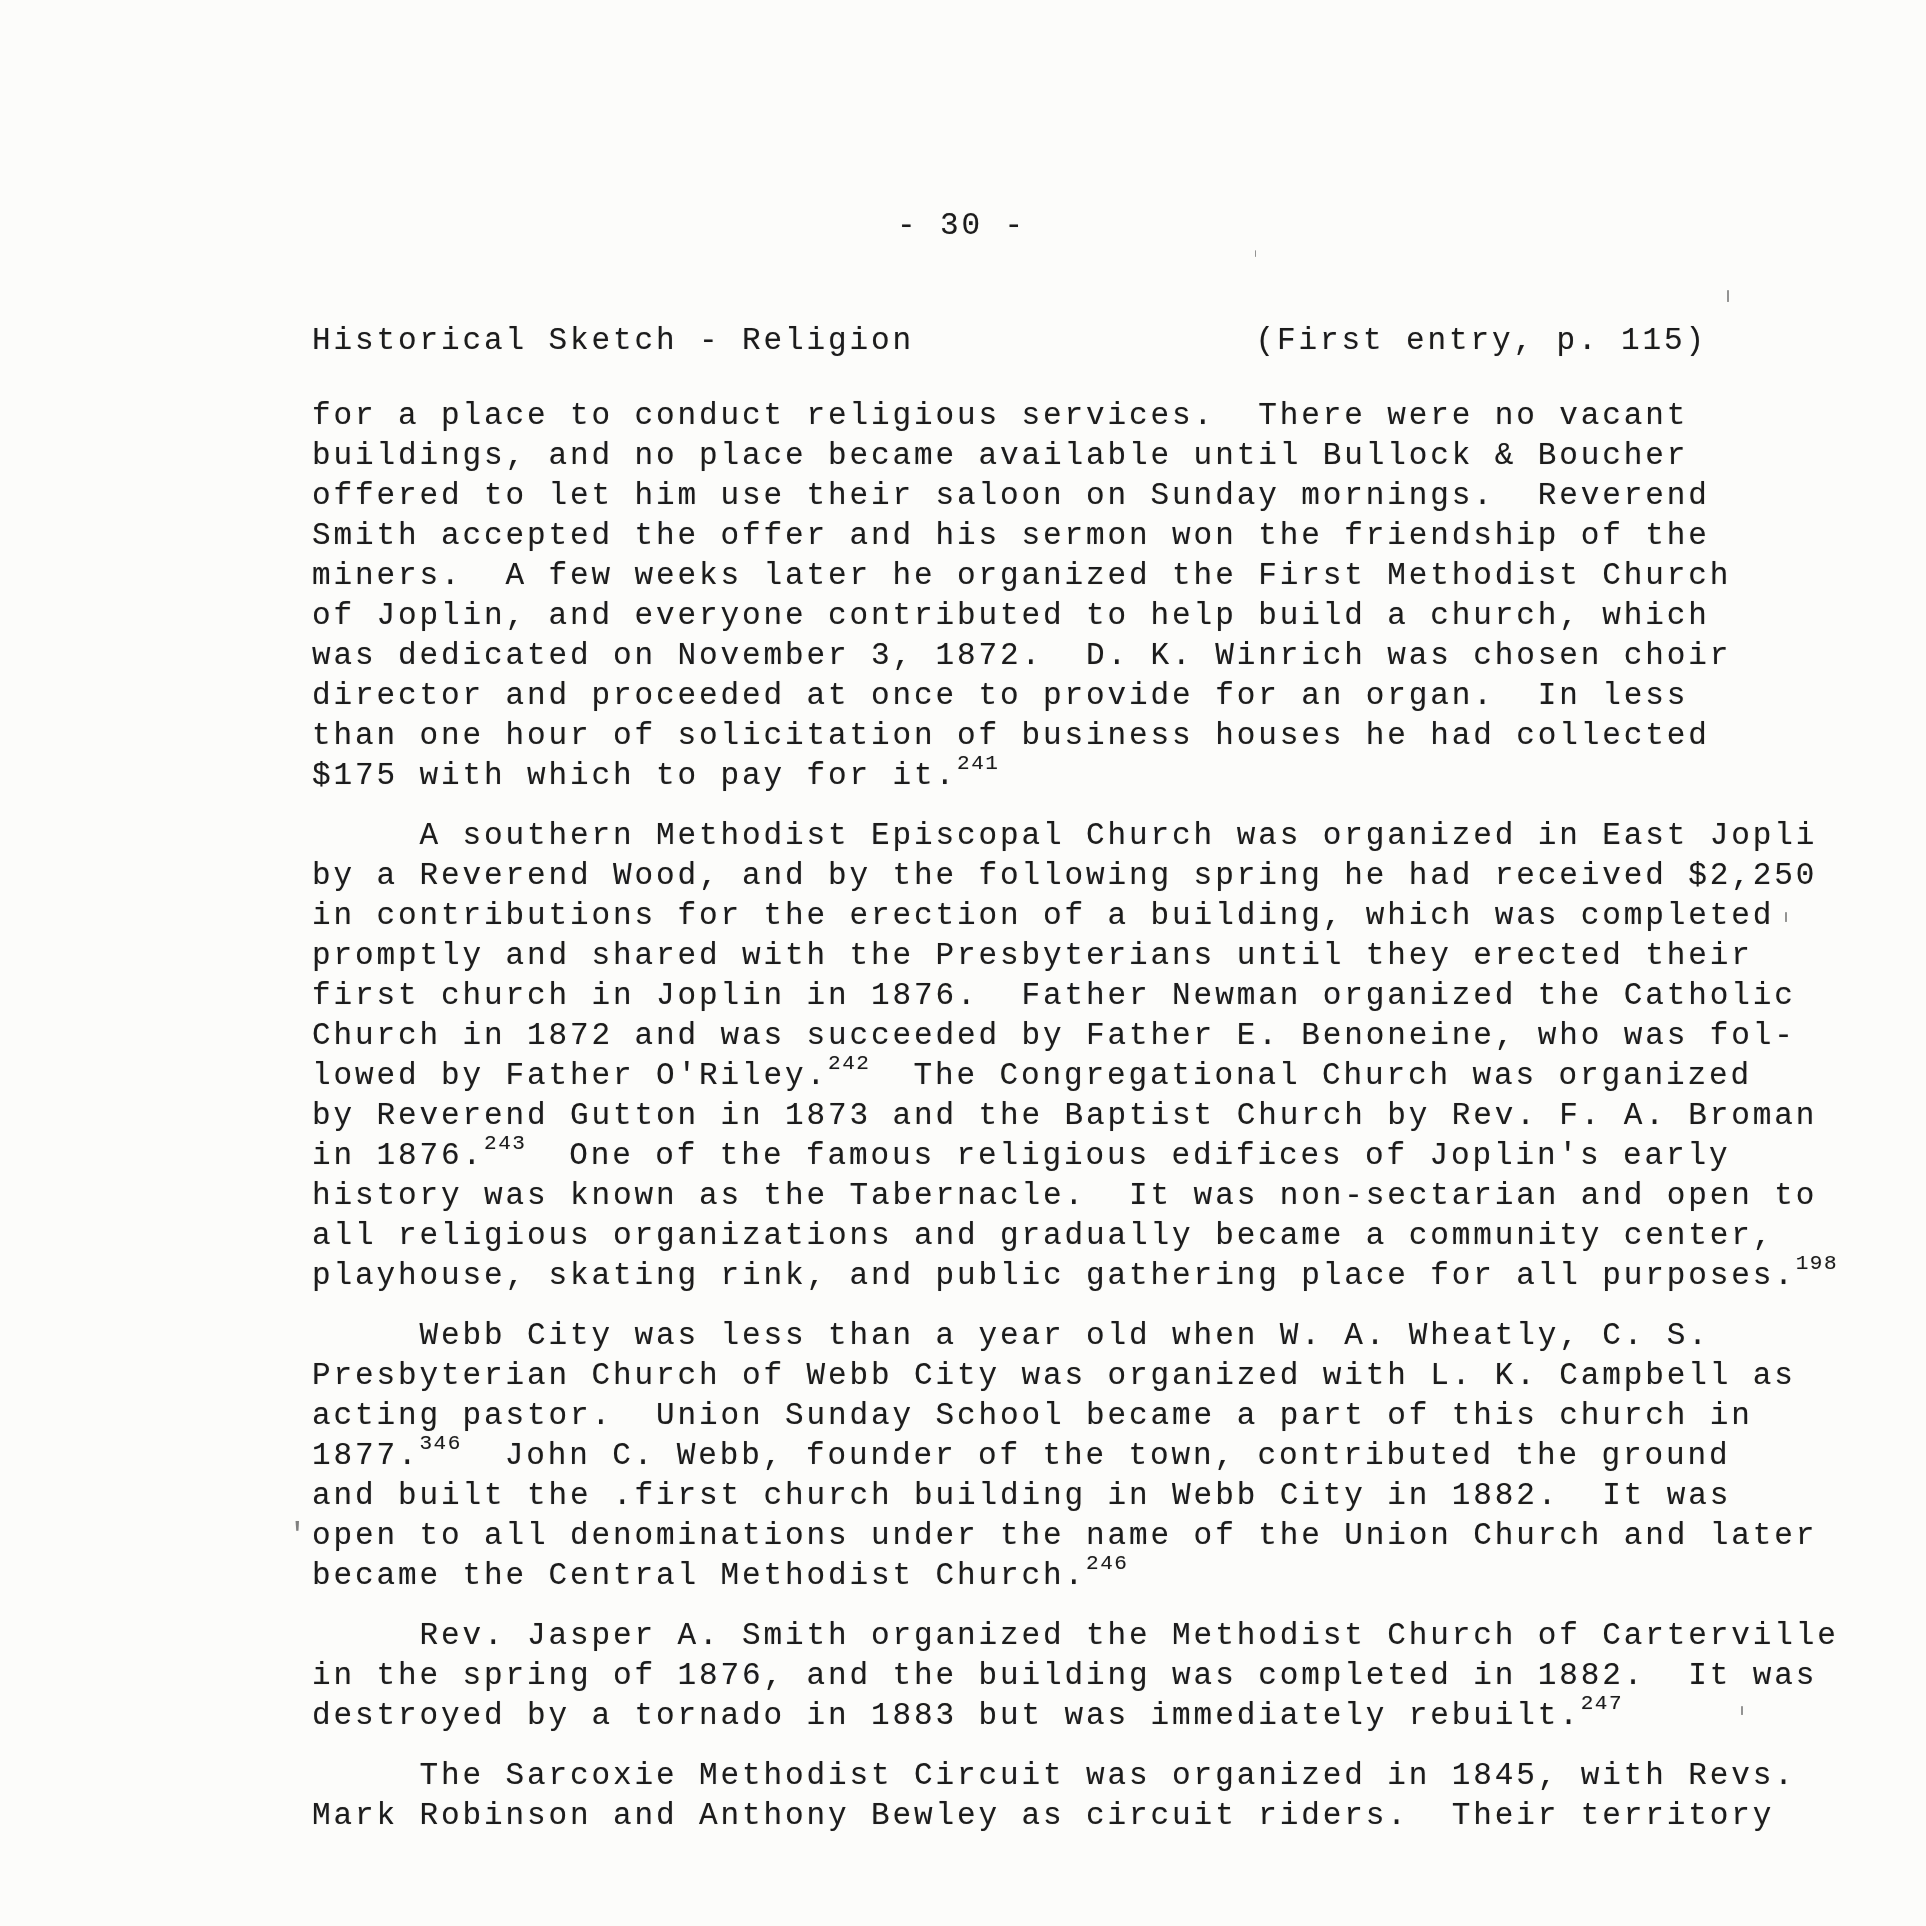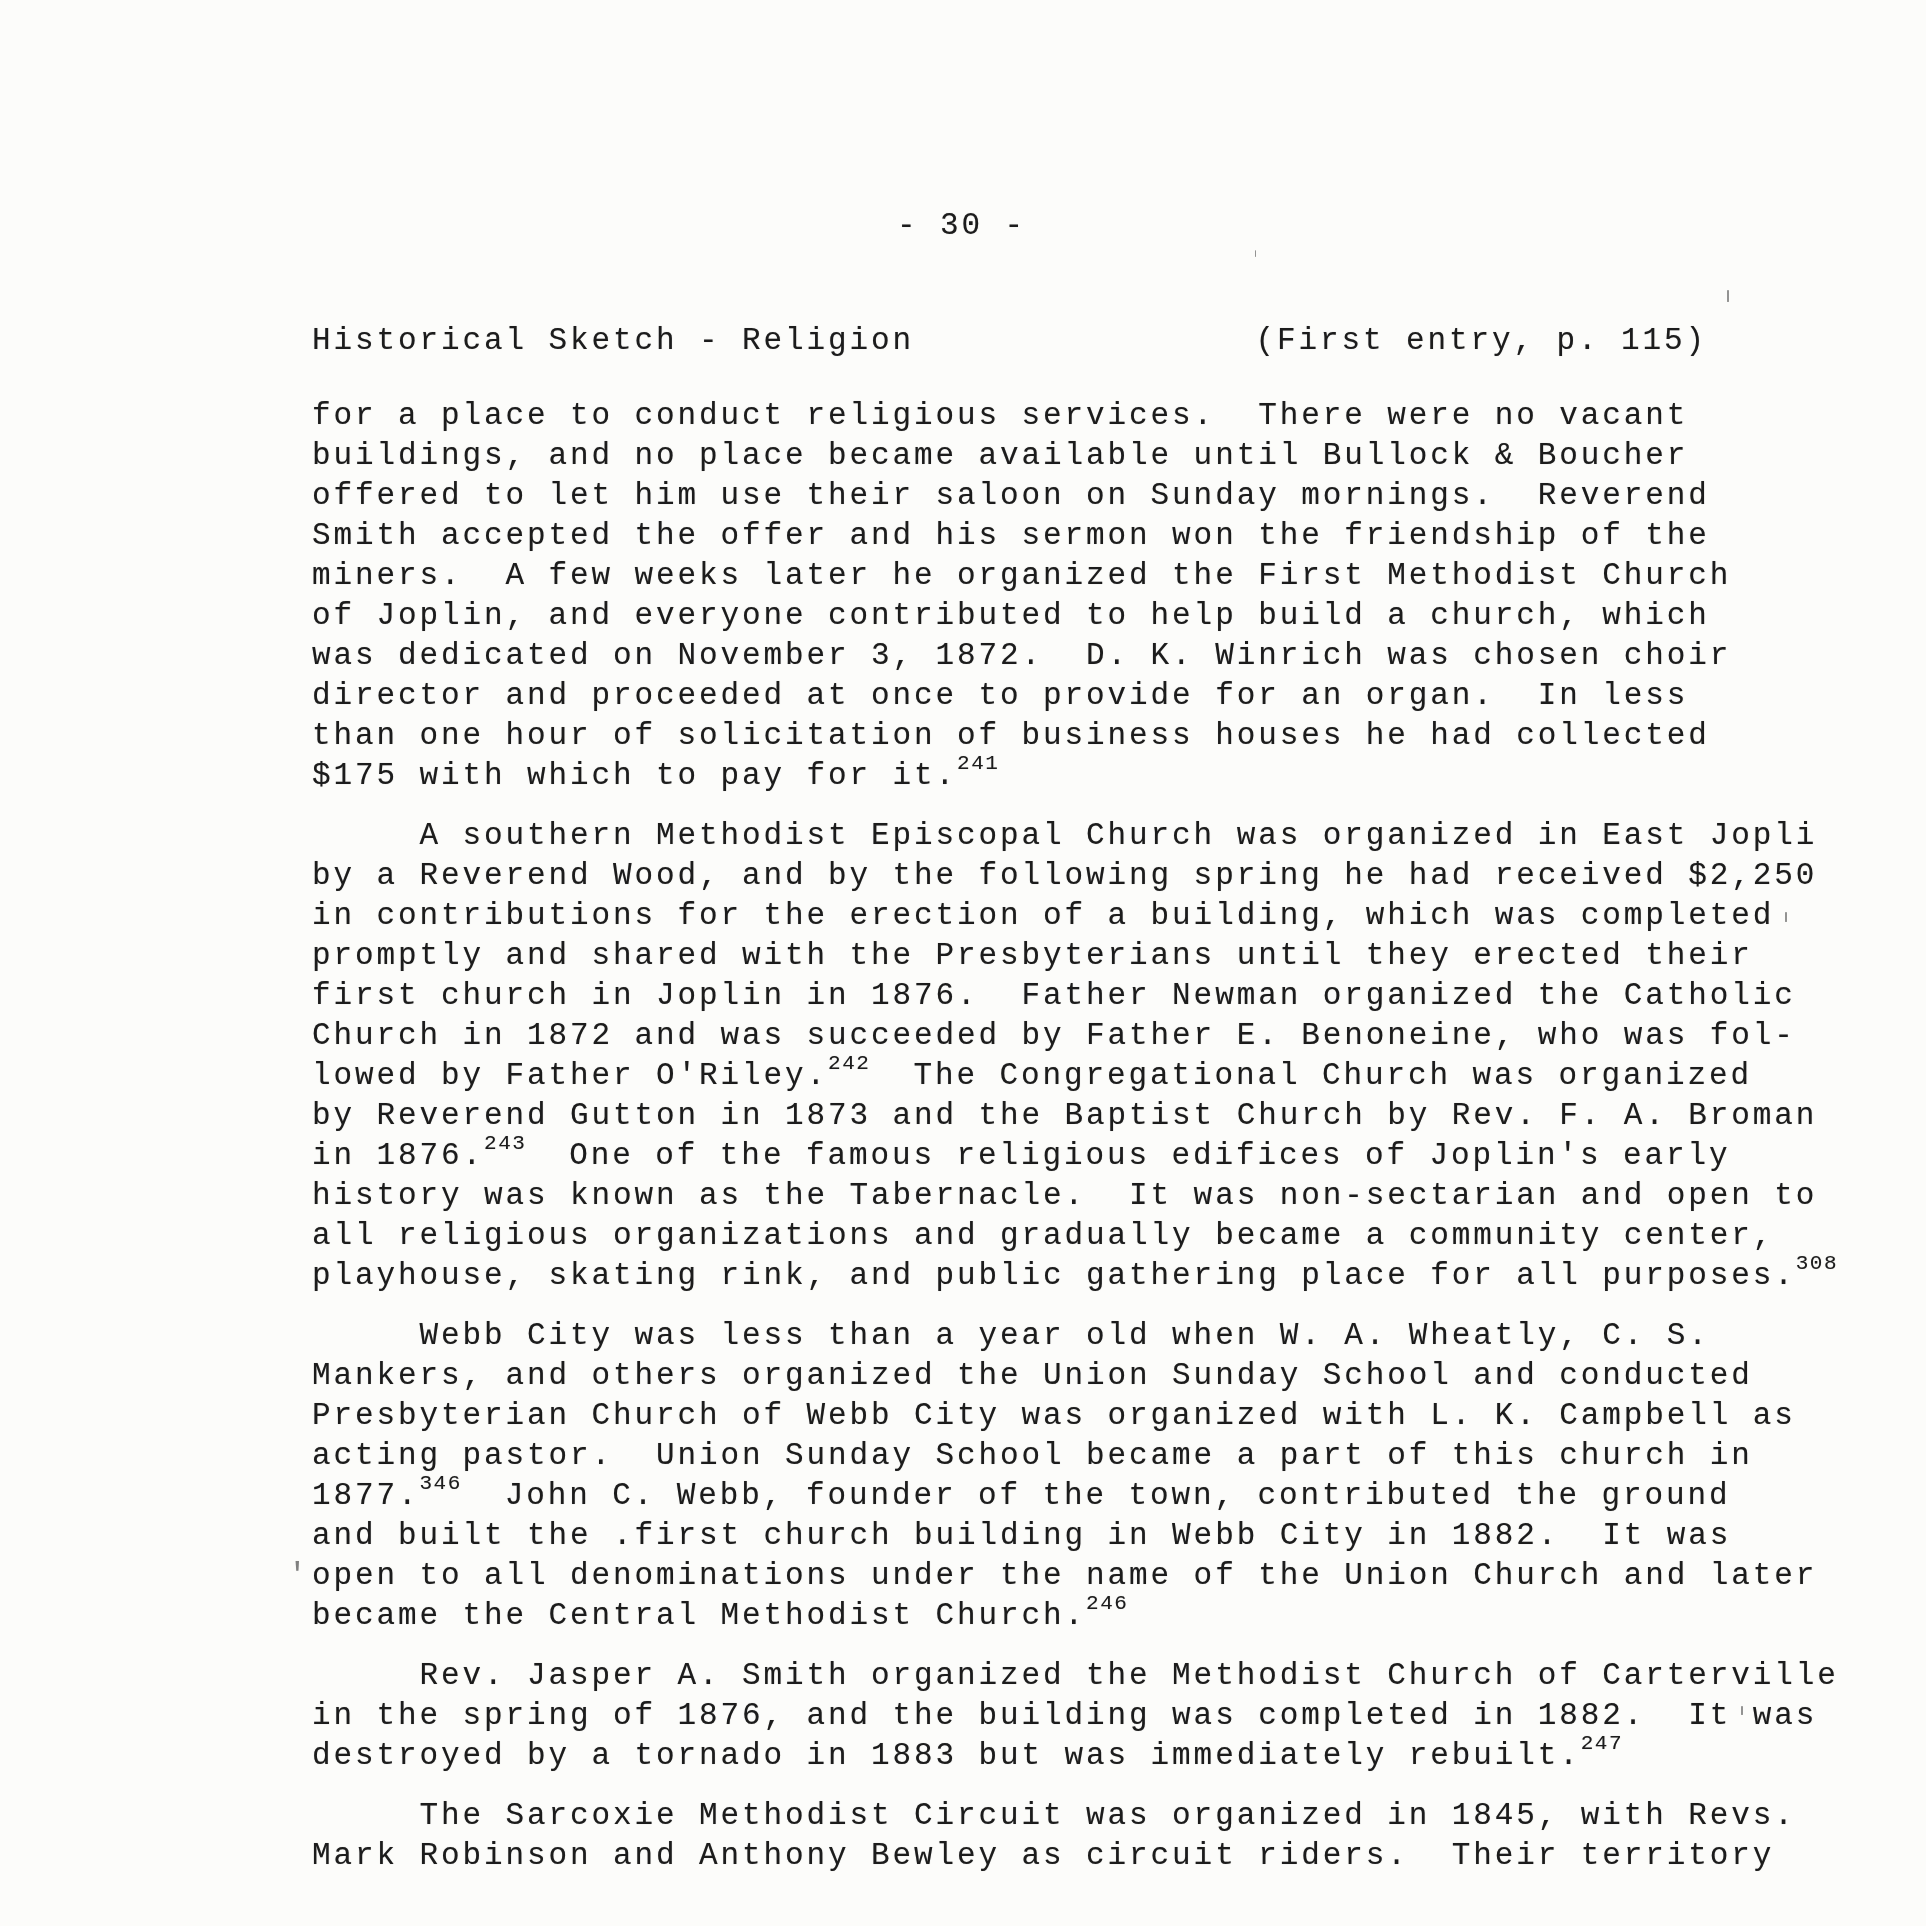--- a/index.html
+++ b/index.html
@@ -103,25 +103,24 @@
         <div class="line">by a Reverend Wood, and by the following spring he had received $2,250</div>
         <div class="line">in contributions for the erection of a building, which was completed</div>
         <div class="line">promptly and shared with the Presbyterians until they erected their</div>
         <div class="line">first church in Joplin in 1876.  Father Newman organized the Catholic</div>
         <div class="line">Church in 1872 and was succeeded by Father E. Benoneine, who was fol-</div>
         <div class="line">lowed by Father O'Riley.<sup class="fnref">242</sup>  The Congregational Church was organized</div>
         <div class="line">by Reverend Gutton in 1873 and the Baptist Church by Rev. F. A. Broman</div>
         <div class="line">in 1876.<sup class="fnref">243</sup>  One of the famous religious edifices of Joplin's early</div>
         <div class="line">history was known as the Tabernacle.  It was non-sectarian and open to</div>
         <div class="line">all religious organizations and gradually became a community center,</div>
-        <div class="line">playhouse, skating rink, and public gathering place for all purposes.<sup class="fnref">308</sup></div>
+        <div class="line">playhouse, skating rink, and public gathering place for all purposes.<sup class="fnref">198</sup></div>
       </div>
       <div class="paragraph">
         <div class="line">     Webb City was less than a year old when W. A. Wheatly, C. S.</div>
-        <div class="line">Mankers, and others organized the Union Sunday School and conducted</div>
         <div class="line">Presbyterian Church of Webb City was organized with L. K. Campbell as</div>
         <div class="line">acting pastor.  Union Sunday School became a part of this church in</div>
         <div class="line">1877.<sup class="fnref">346</sup>  John C. Webb, founder of the town, contributed the ground</div>
         <div class="line">and built the .first church building in Webb City in 1882.  It was</div>
         <div class="line"><span class="margin-mark">'</span>open to all denominations under the name of the Union Church and later</div>
         <div class="line">became the Central Methodist Church.<sup class="fnref">246</sup></div>
       </div>
       <div class="paragraph">
         <div class="line">     Rev. Jasper A. Smith organized the Methodist Church of Carterville</div>
         <div class="line">in the spring of 1876, and the building was completed in 1882.  It was</div>

